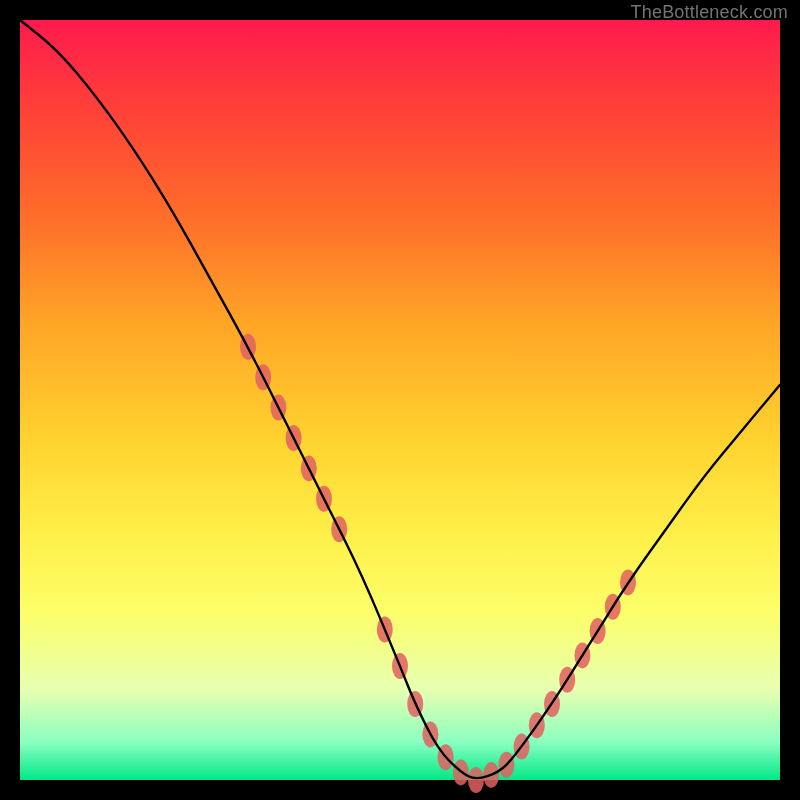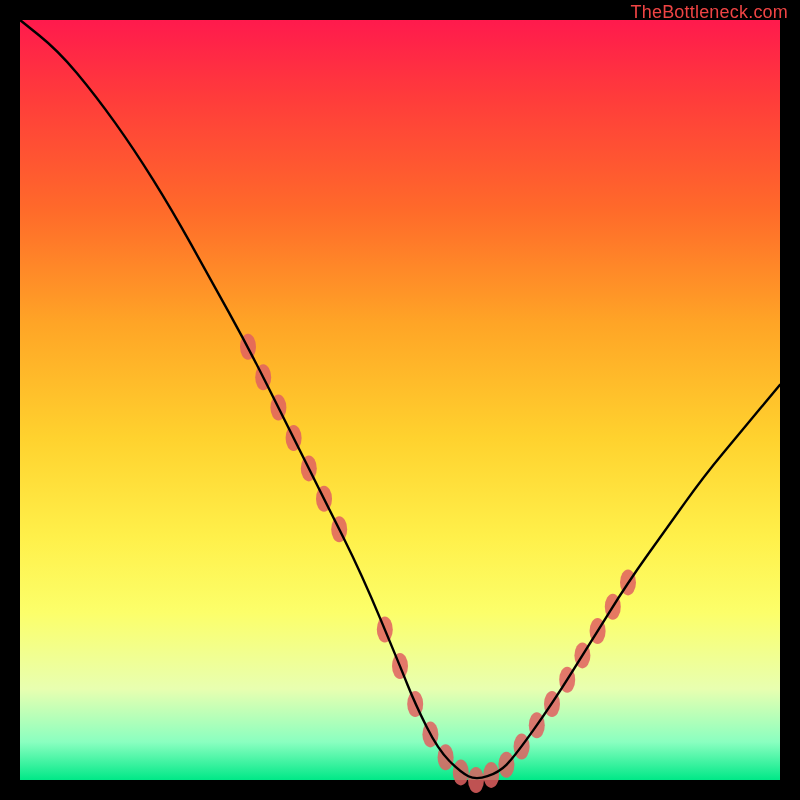--- a/index.html
+++ b/index.html
@@ -34,21 +34,21 @@
       #fff04a 68%,
       #fcff6a 78%,
       #e8ffb0 88%,
       #8affc0 95%,
       #00e887 100%);
   }
   .attribution {
     position: absolute;
     top: 2px;
     right: 12px;
-    color: #ef4444;
+    color: #737373;
     font-size: 18px;
     font-weight: 500;
     letter-spacing: 0.2px;
     user-select: none;
   }
   svg.curve {
     position: absolute;
     left: 0;
     top: 0;
     width: 760px;

